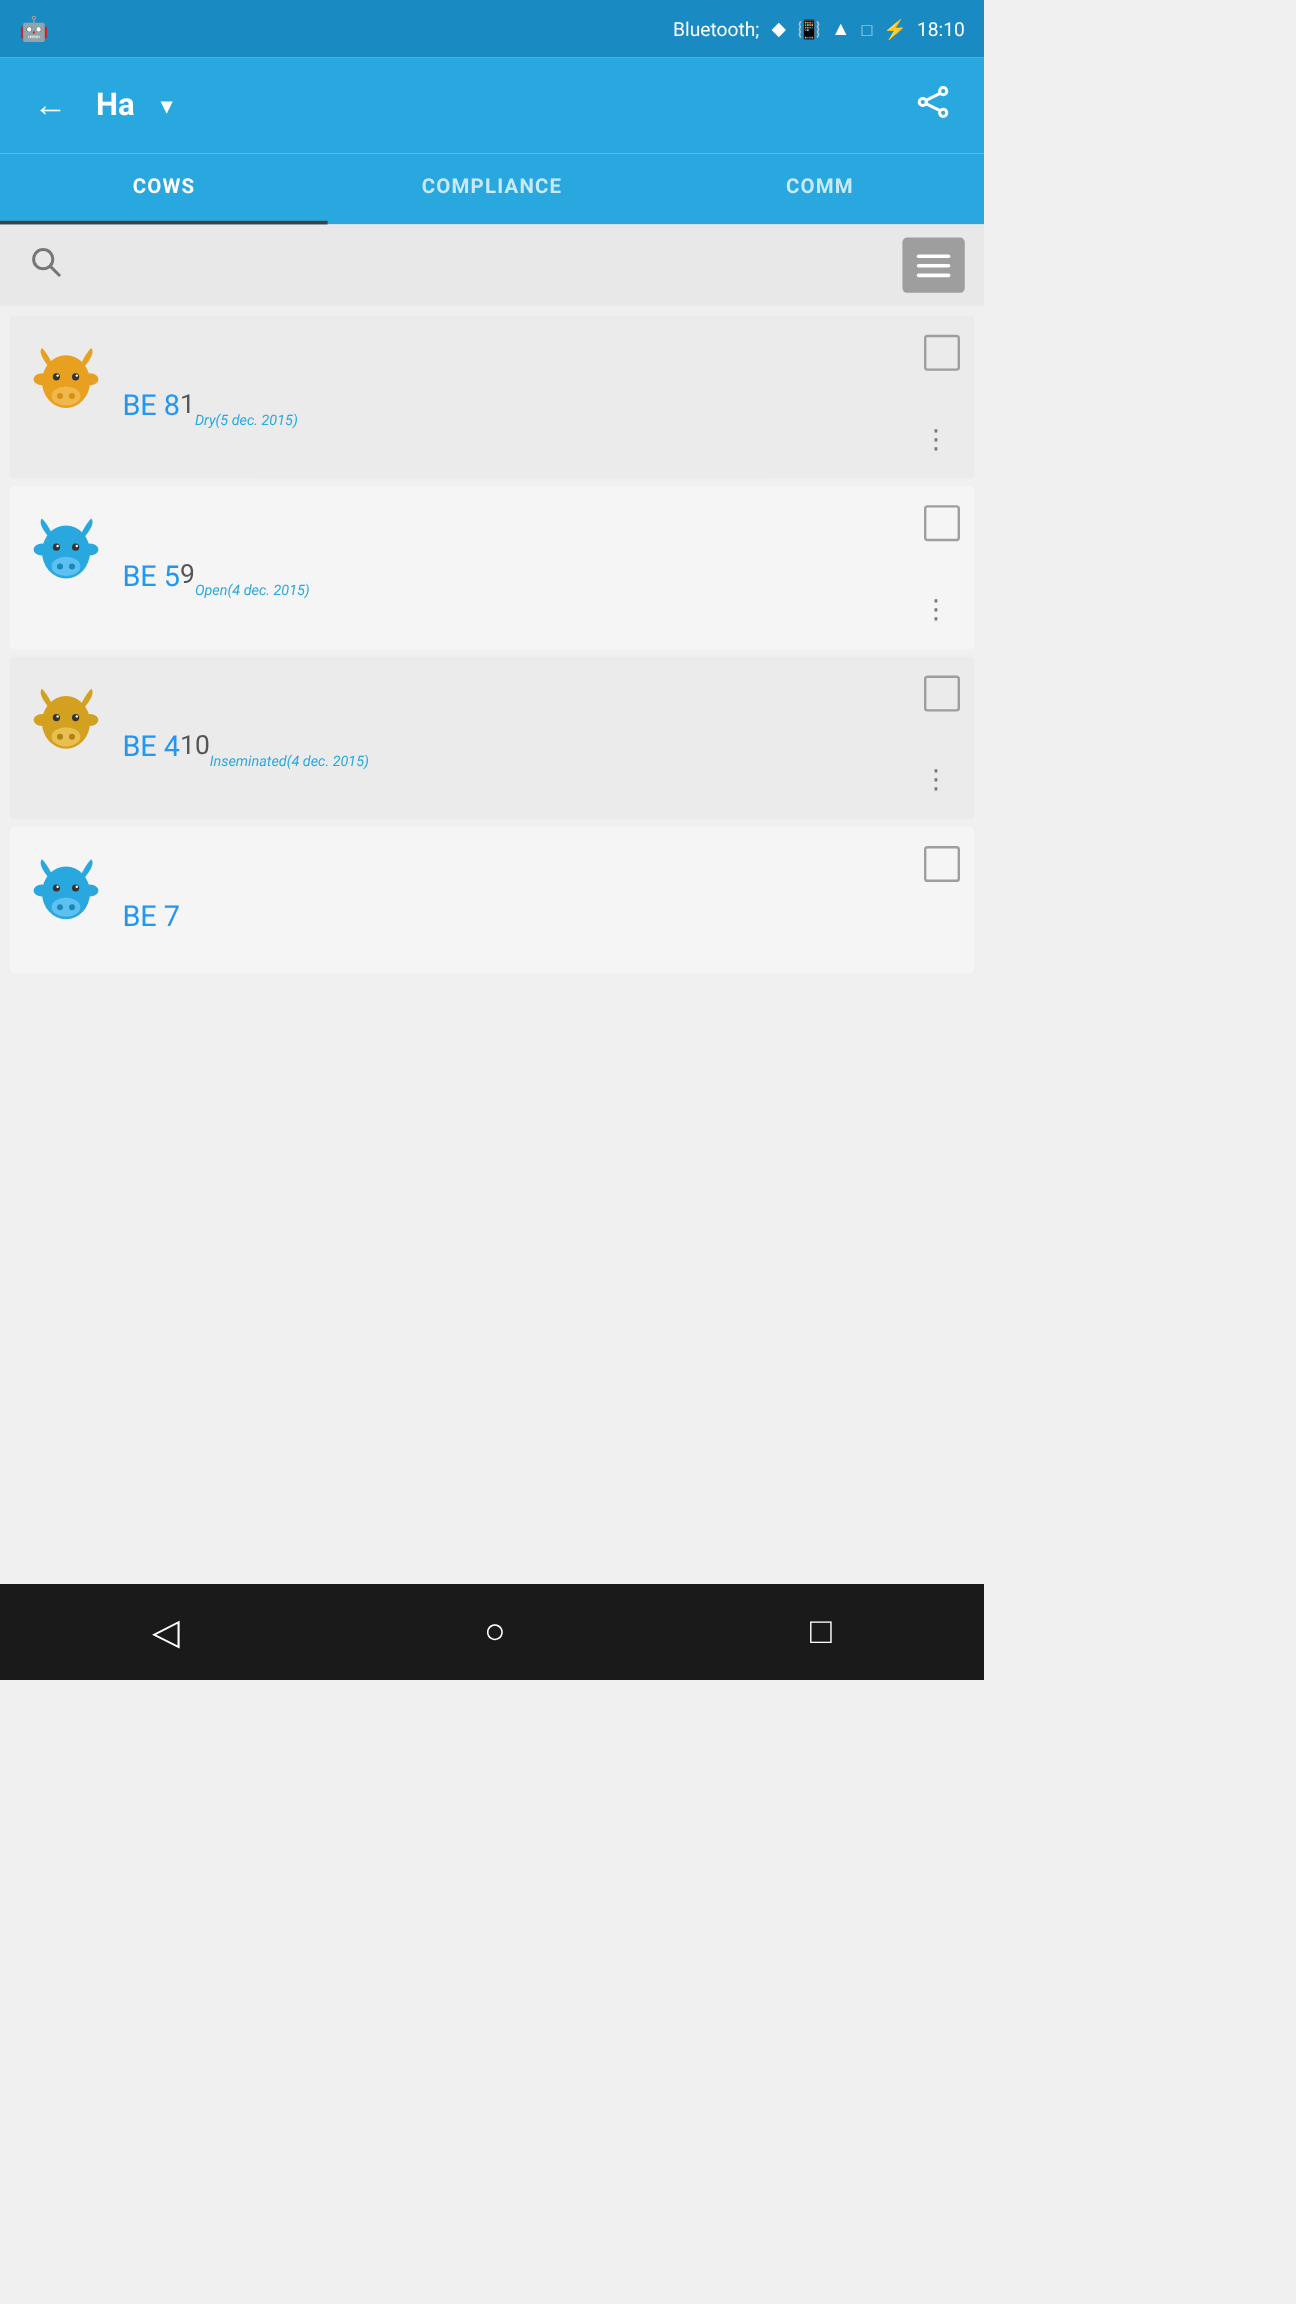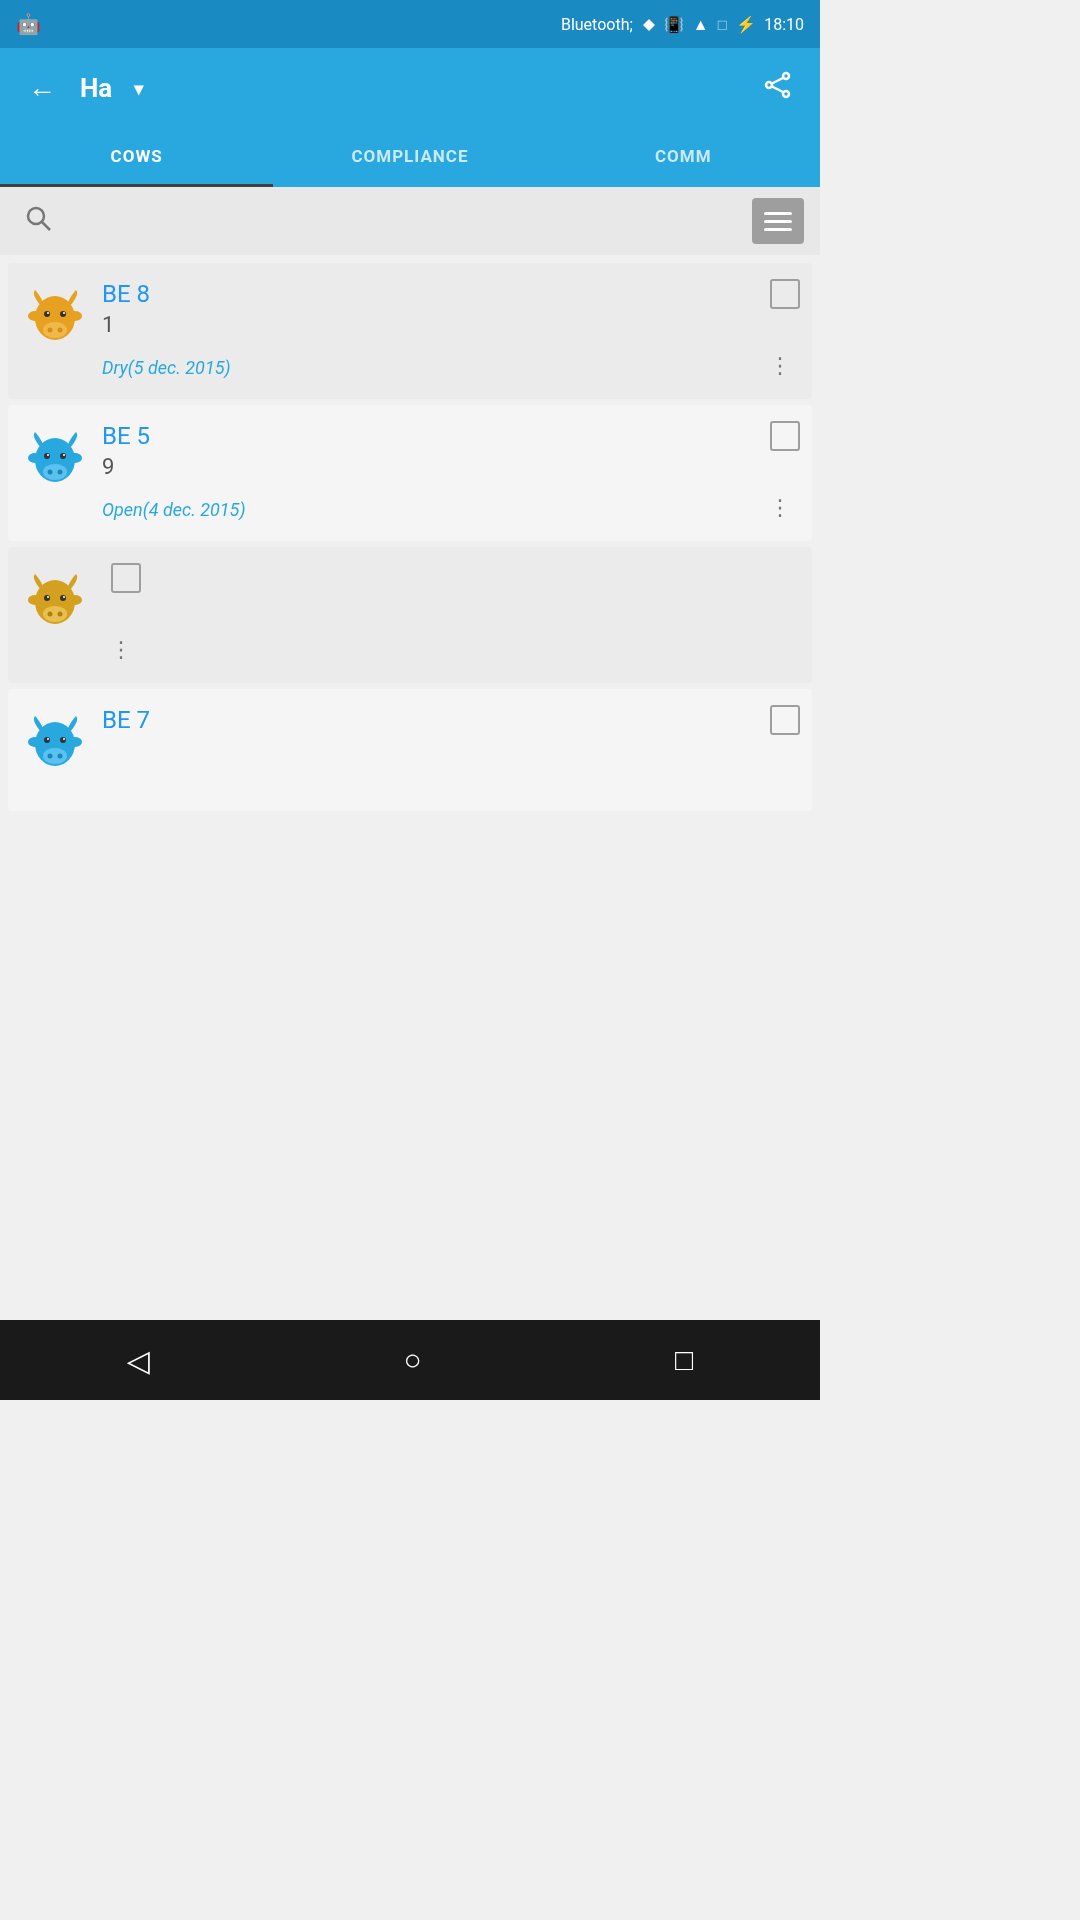--- a/index.html
+++ b/index.html
@@ -166,37 +166,38 @@
       height: 70px;
       flex-shrink: 0;
       display: flex;
       align-items: center;
       justify-content: center;
       margin-top: 4px;
     }
     .cow-info {
       flex: 1;
       display: flex;
-      flex-direction: column;
+      flex-direction: row;
+      margin-top: 44px;
     }
     .cow-id {
       color: #2196f3;
       font-size: 24px;
       font-weight: normal;
       line-height: 1.3;
     }
     .cow-number {
       color: #555;
       font-size: 22px;
       margin-top: 2px;
     }
     .cow-status {
       color: #29a8e0;
       font-style: italic;
-      font-size: 18px;
+      font-size: 12px;
       margin-top: 20px;
     }
     .cow-card-right {
       display: flex;
       flex-direction: column;
       align-items: flex-end;
       justify-content: space-between;
       height: 100%;
       min-height: 90px;
       gap: 40px;
@@ -370,20 +371,25 @@
         <ellipse cx="52" cy="30" rx="7" ry="5" fill="#d4a020"></ellipse>
         <ellipse cx="32" cy="44" rx="12" ry="8" fill="#e8c050"></ellipse>
         <circle cx="27" cy="44" r="2.5" fill="#b08010"></circle>
         <circle cx="37" cy="44" r="2.5" fill="#b08010"></circle>
         <circle cx="24" cy="28" r="3" fill="#333"></circle>
         <circle cx="40" cy="28" r="3" fill="#333"></circle>
         <circle cx="25" cy="27" r="1" fill="white"></circle>
         <circle cx="41" cy="27" r="1" fill="white"></circle>
       </svg>
     </div>
+    <div class="cow-info">
+      <span class="cow-id">BE 4</span>
+      <span class="cow-number">10</span>
+      <span class="cow-status">Inseminated(4 dec. 2015)</span>
+    </div>
     <div class="cow-card-right">
       <div class="checkbox"></div>
       <button class="more-btn">⋮</button>
     </div>
   </div>
 
   <div class="cow-card" style="background:#f5f5f5; min-height: 120px;">
     <div class="cow-icon">
       <svg width="65" height="65" viewBox="0 0 65 65" fill="none" xmlns="http://www.w3.org/2000/svg">
         <path d="M18 20 Q8 8 12 4 Q16 8 20 16" fill="#29a8e0"></path>

